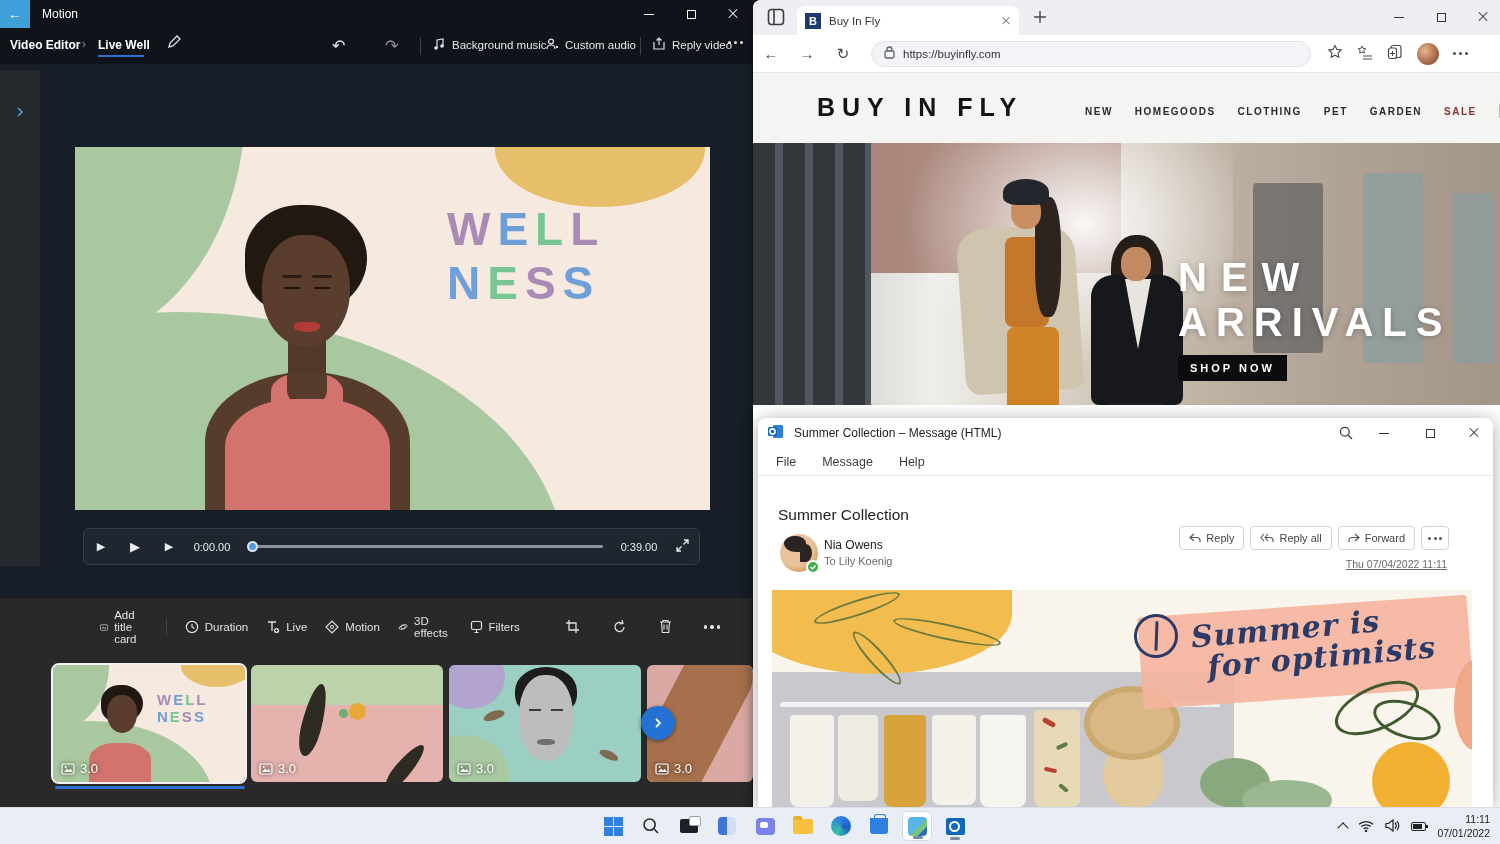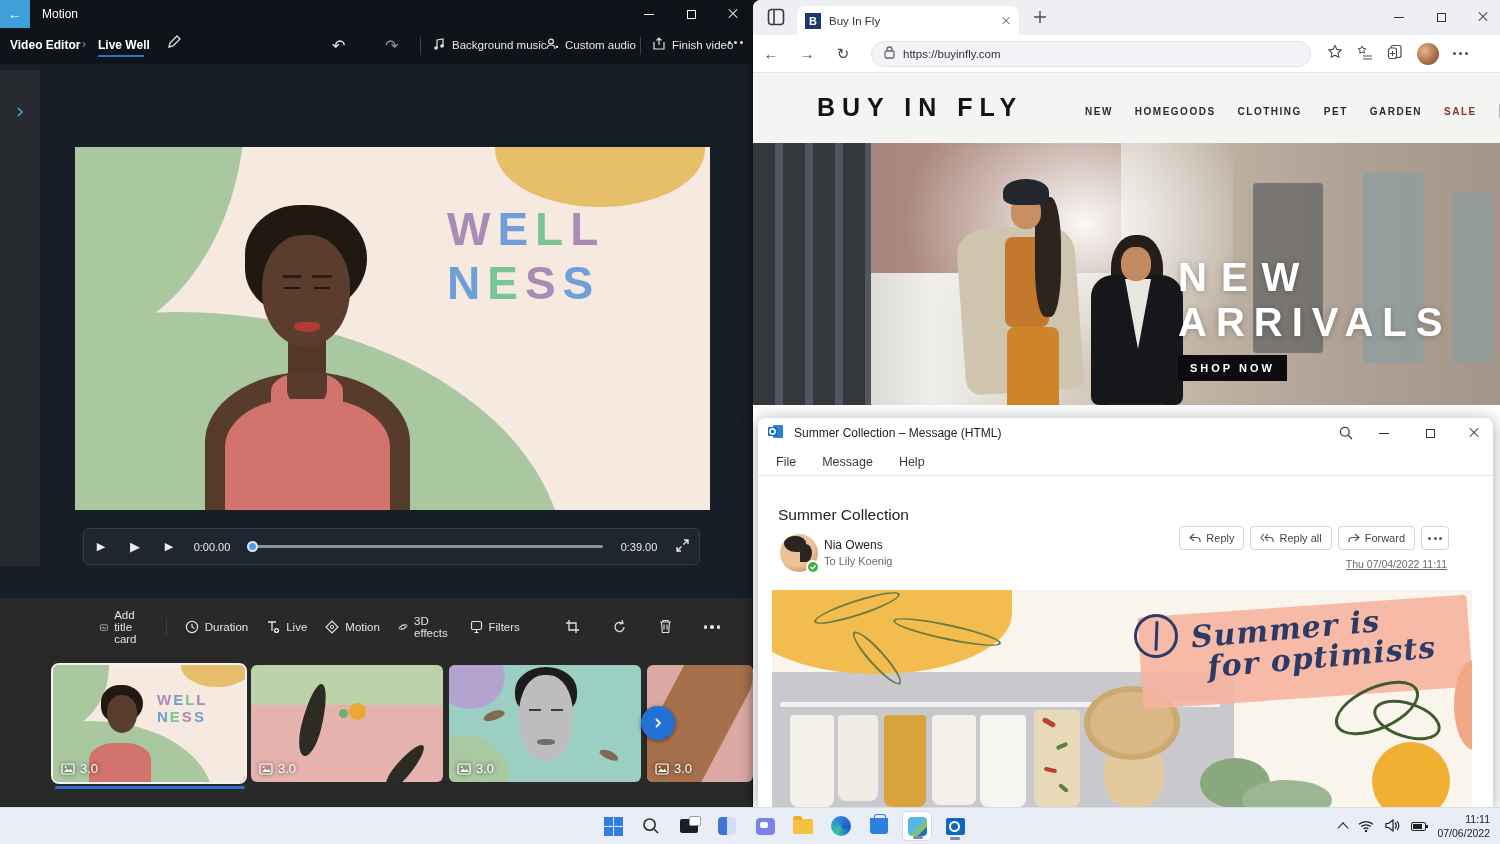--- a/index.html
+++ b/index.html
@@ -288,21 +288,21 @@
         <span>Custom audio</span>
       </div>
       <div class="abs vsep" style="left:640px;top:9px;"></div>
       <div class="abs ph-tool" style="left:652px;top:9px;">
         <span>
           <svg width="14" height="14" viewBox="0 0 14 14">
               <path d="M2 5v7h10V5" fill="none" stroke="#dfe3e8" stroke-width="1.2"></path>
               <path d="M7 8V1M4.5 3.5L7 1l2.5 2.5" fill="none" stroke="#dfe3e8" stroke-width="1.2"></path>
             </svg>
         </span>
-        <span>Finish video</span>
+        <span>Reply video</span>
       </div>
       <span class="abs" style="left:728px;top:13px;display:flex;gap:3px;">
         <i style="width:3px;height:3px;border-radius:50%;background:#dfe3e8;"></i>
           <i style="width:3px;height:3px;border-radius:50%;background:#dfe3e8;"></i>
           <i style="width:3px;height:3px;border-radius:50%;background:#dfe3e8;"></i>
       </span>
     </div>
 
     <div class="abs ph-sidebar">
       <span class="abs" style="left:14px;top:34px;">
@@ -821,17 +821,17 @@
         <svg width="15" height="13" viewBox="0 0 15 13">
             <path d="M1 4.5h2.6L8 1v11L3.6 8.5H1z" fill="none" stroke="#222" stroke-width="1.2"></path>
             <path d="M10 3.5a4.6 4.6 0 0 1 0 6M12 2a7.2 7.2 0 0 1 0 9" fill="none" stroke="#222" stroke-width="1.2"></path>
           </svg>
       </span>
       <span>
           <div class="battery"></div>
         </span>
       <div class="clockbox">
         <div>11:11</div>
-        <div>07/06/2022</div>
+        <div>07/01/2022</div>
       </div>
     </div>
   </footer>
 </div>
 
 </body></html>

